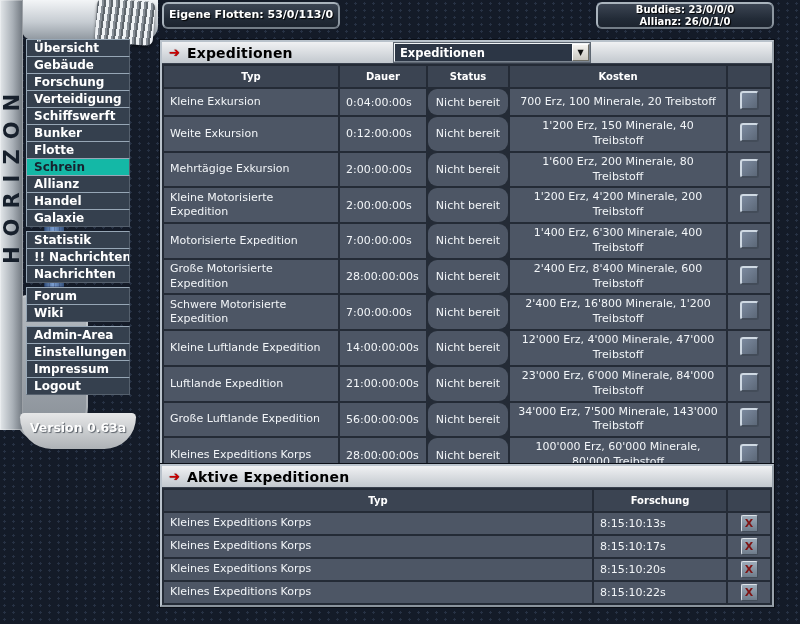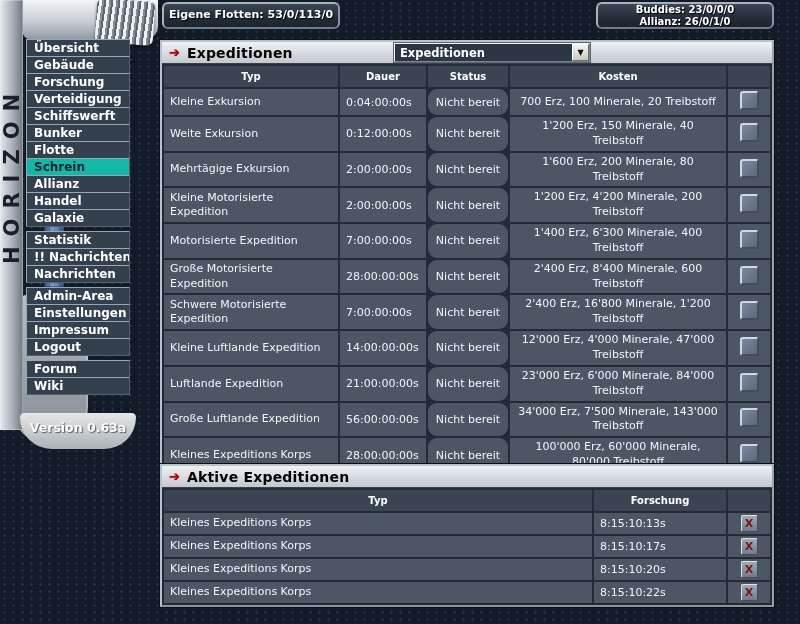--- a/index.html
+++ b/index.html
@@ -196,28 +196,28 @@
     <div class="nav-item">Allianz</div>
     <div class="nav-item">Handel</div>
     <div class="nav-item">Galaxie</div>
   </div>
   <div class="nav-group">
     <div class="nav-item">Statistik</div>
     <div class="nav-item">!! Nachrichten</div>
     <div class="nav-item">Nachrichten</div>
   </div>
   <div class="nav-group">
+    <div class="nav-item">Forum</div>
+    <div class="nav-item">Wiki</div>
+  </div>
+  <div class="nav-group">
     <div class="nav-item">Admin-Area</div>
     <div class="nav-item">Einstellungen</div>
     <div class="nav-item">Impressum</div>
     <div class="nav-item">Logout</div>
-  </div>
-  <div class="nav-group">
-    <div class="nav-item">Forum</div>
-    <div class="nav-item">Wiki</div>
   </div>
 </div>
 
 <div class="panel panel-expeditions">
   <div class="panel-header">
     <span class="panel-arrow">➔</span>
     <span class="panel-title">Expeditionen</span>
     <div class="dropdown">
       <span class="dropdown-value">Expeditionen</span>
       <span class="dropdown-btn">▼</span>

